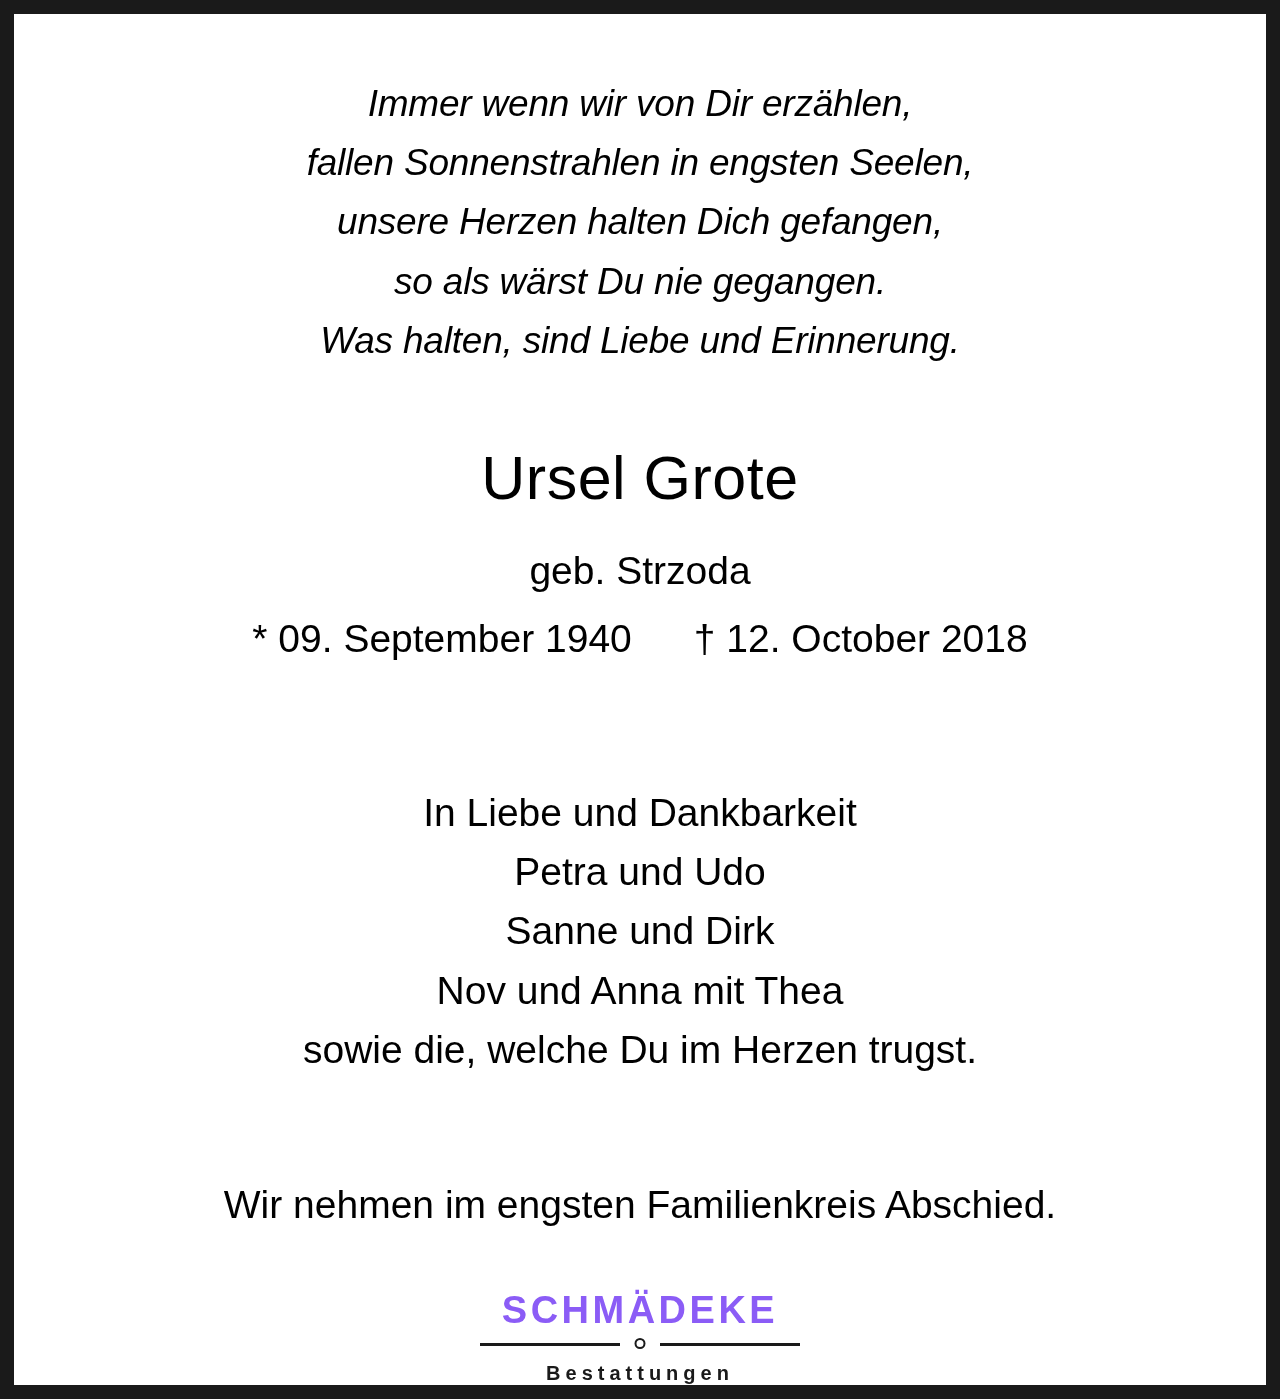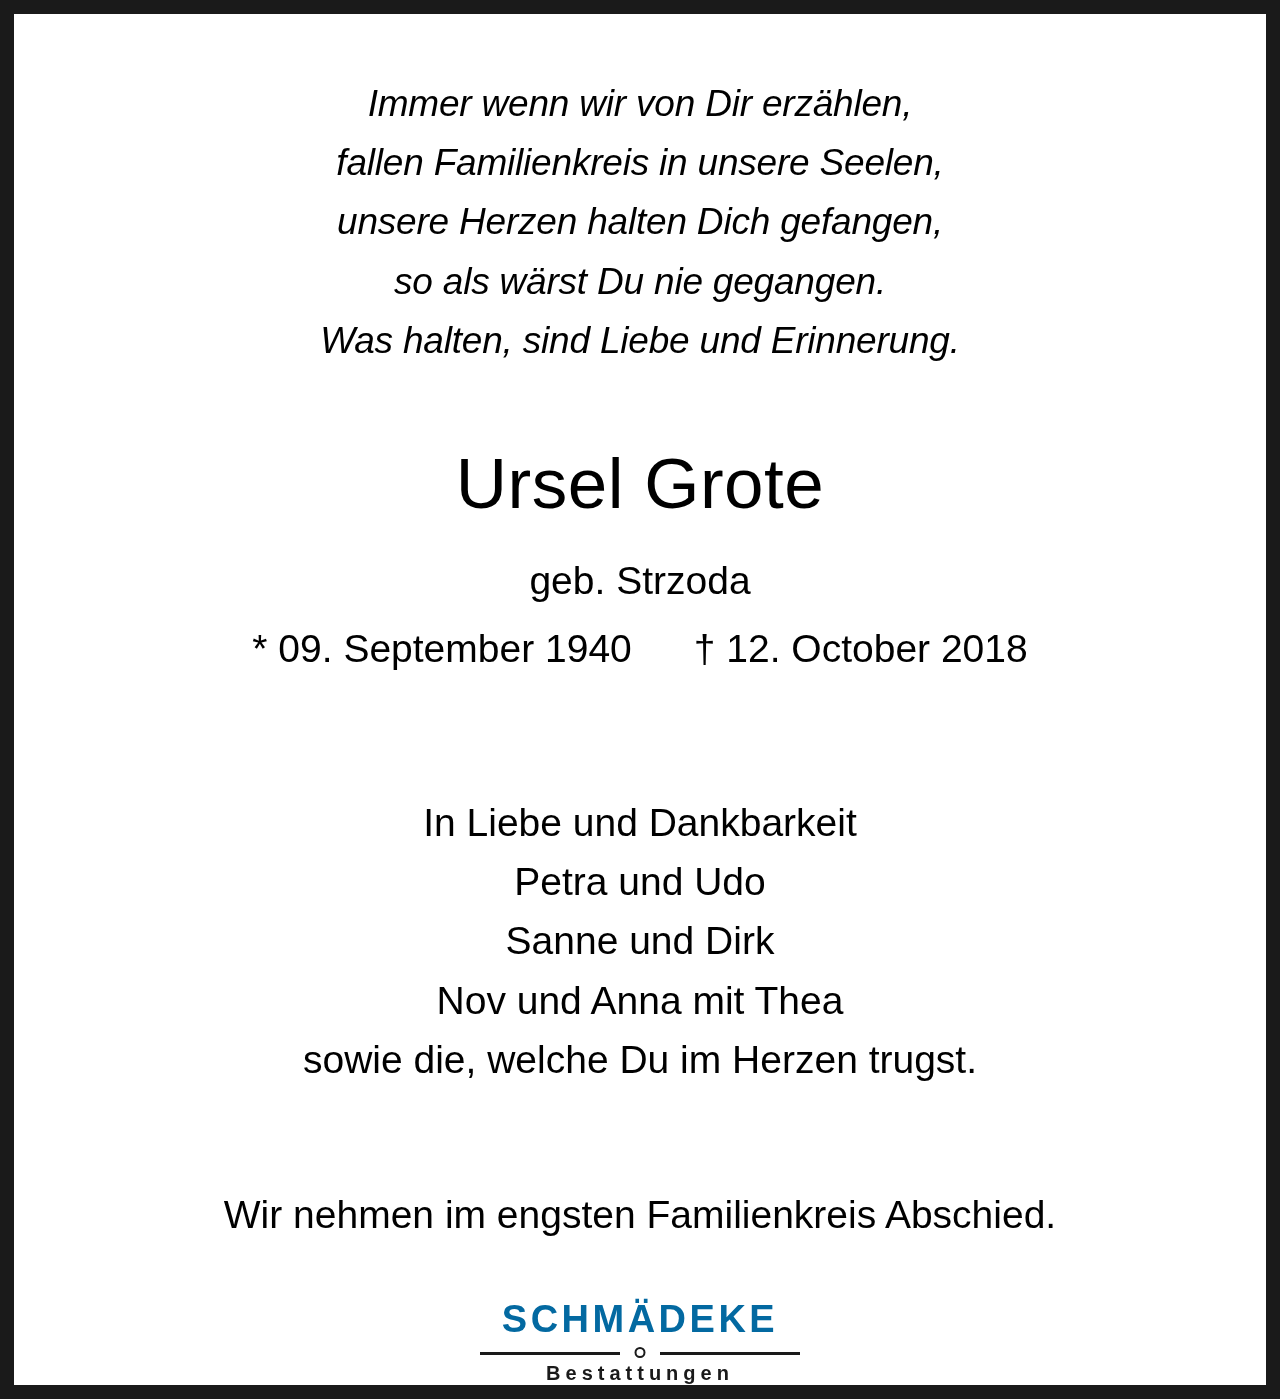--- a/index.html
+++ b/index.html
@@ -32,21 +32,21 @@
     font-size: 37px;
     line-height: 1.6;
     text-align: center;
     letter-spacing: -0.2px;
   }
   .poem div {
     white-space: nowrap;
   }
   .name {
     margin-top: 78px;
-    font-size: 71px;
+    font-size: 61px;
     line-height: 1;
     font-weight: 400;
     letter-spacing: 0.5px;
     text-align: center;
   }
   .maiden {
     margin-top: 40px;
     font-size: 39px;
     text-align: center;
   }
@@ -82,21 +82,21 @@
     right: 0;
     bottom: 0;
     display: flex;
     flex-direction: column;
     align-items: center;
   }
   .logo-name {
     font-size: 38px;
     font-weight: 700;
     letter-spacing: 3.5px;
-    color: #0369a1;
+    color: #8b5cf6;
   }
   .logo-rule {
     position: relative;
     width: 320px;
     height: 16px;
     margin-top: 4px;
   }
   .logo-rule .line {
     position: absolute;
     top: 7px;
@@ -115,31 +115,31 @@
     border: 2px solid #1a1a1a;
     border-radius: 50%;
     background: #ffffff;
     box-sizing: border-box;
   }
   .logo-sub {
     font-size: 20px;
     font-weight: 700;
     letter-spacing: 5px;
     color: #1a1a1a;
-    margin-top: 1px;
+    margin-top: 10px;
   }
 </style>
 </head>
 <body>
 
 <div class="obituary">
 
   <div class="poem">
     <div>Immer wenn wir von Dir erzählen,</div>
-    <div>fallen Familienkreis in unsere Seelen,</div>
+    <div>fallen Sonnenstrahlen in engsten Seelen,</div>
     <div>unsere Herzen halten Dich gefangen,</div>
     <div>so als wärst Du nie gegangen.</div>
     <div>Was halten, sind Liebe und Erinnerung.</div>
   </div>
 
   <div class="name">Ursel Grote</div>
 
   <div class="maiden">geb. Strzoda</div>
 
   <div class="dates">

